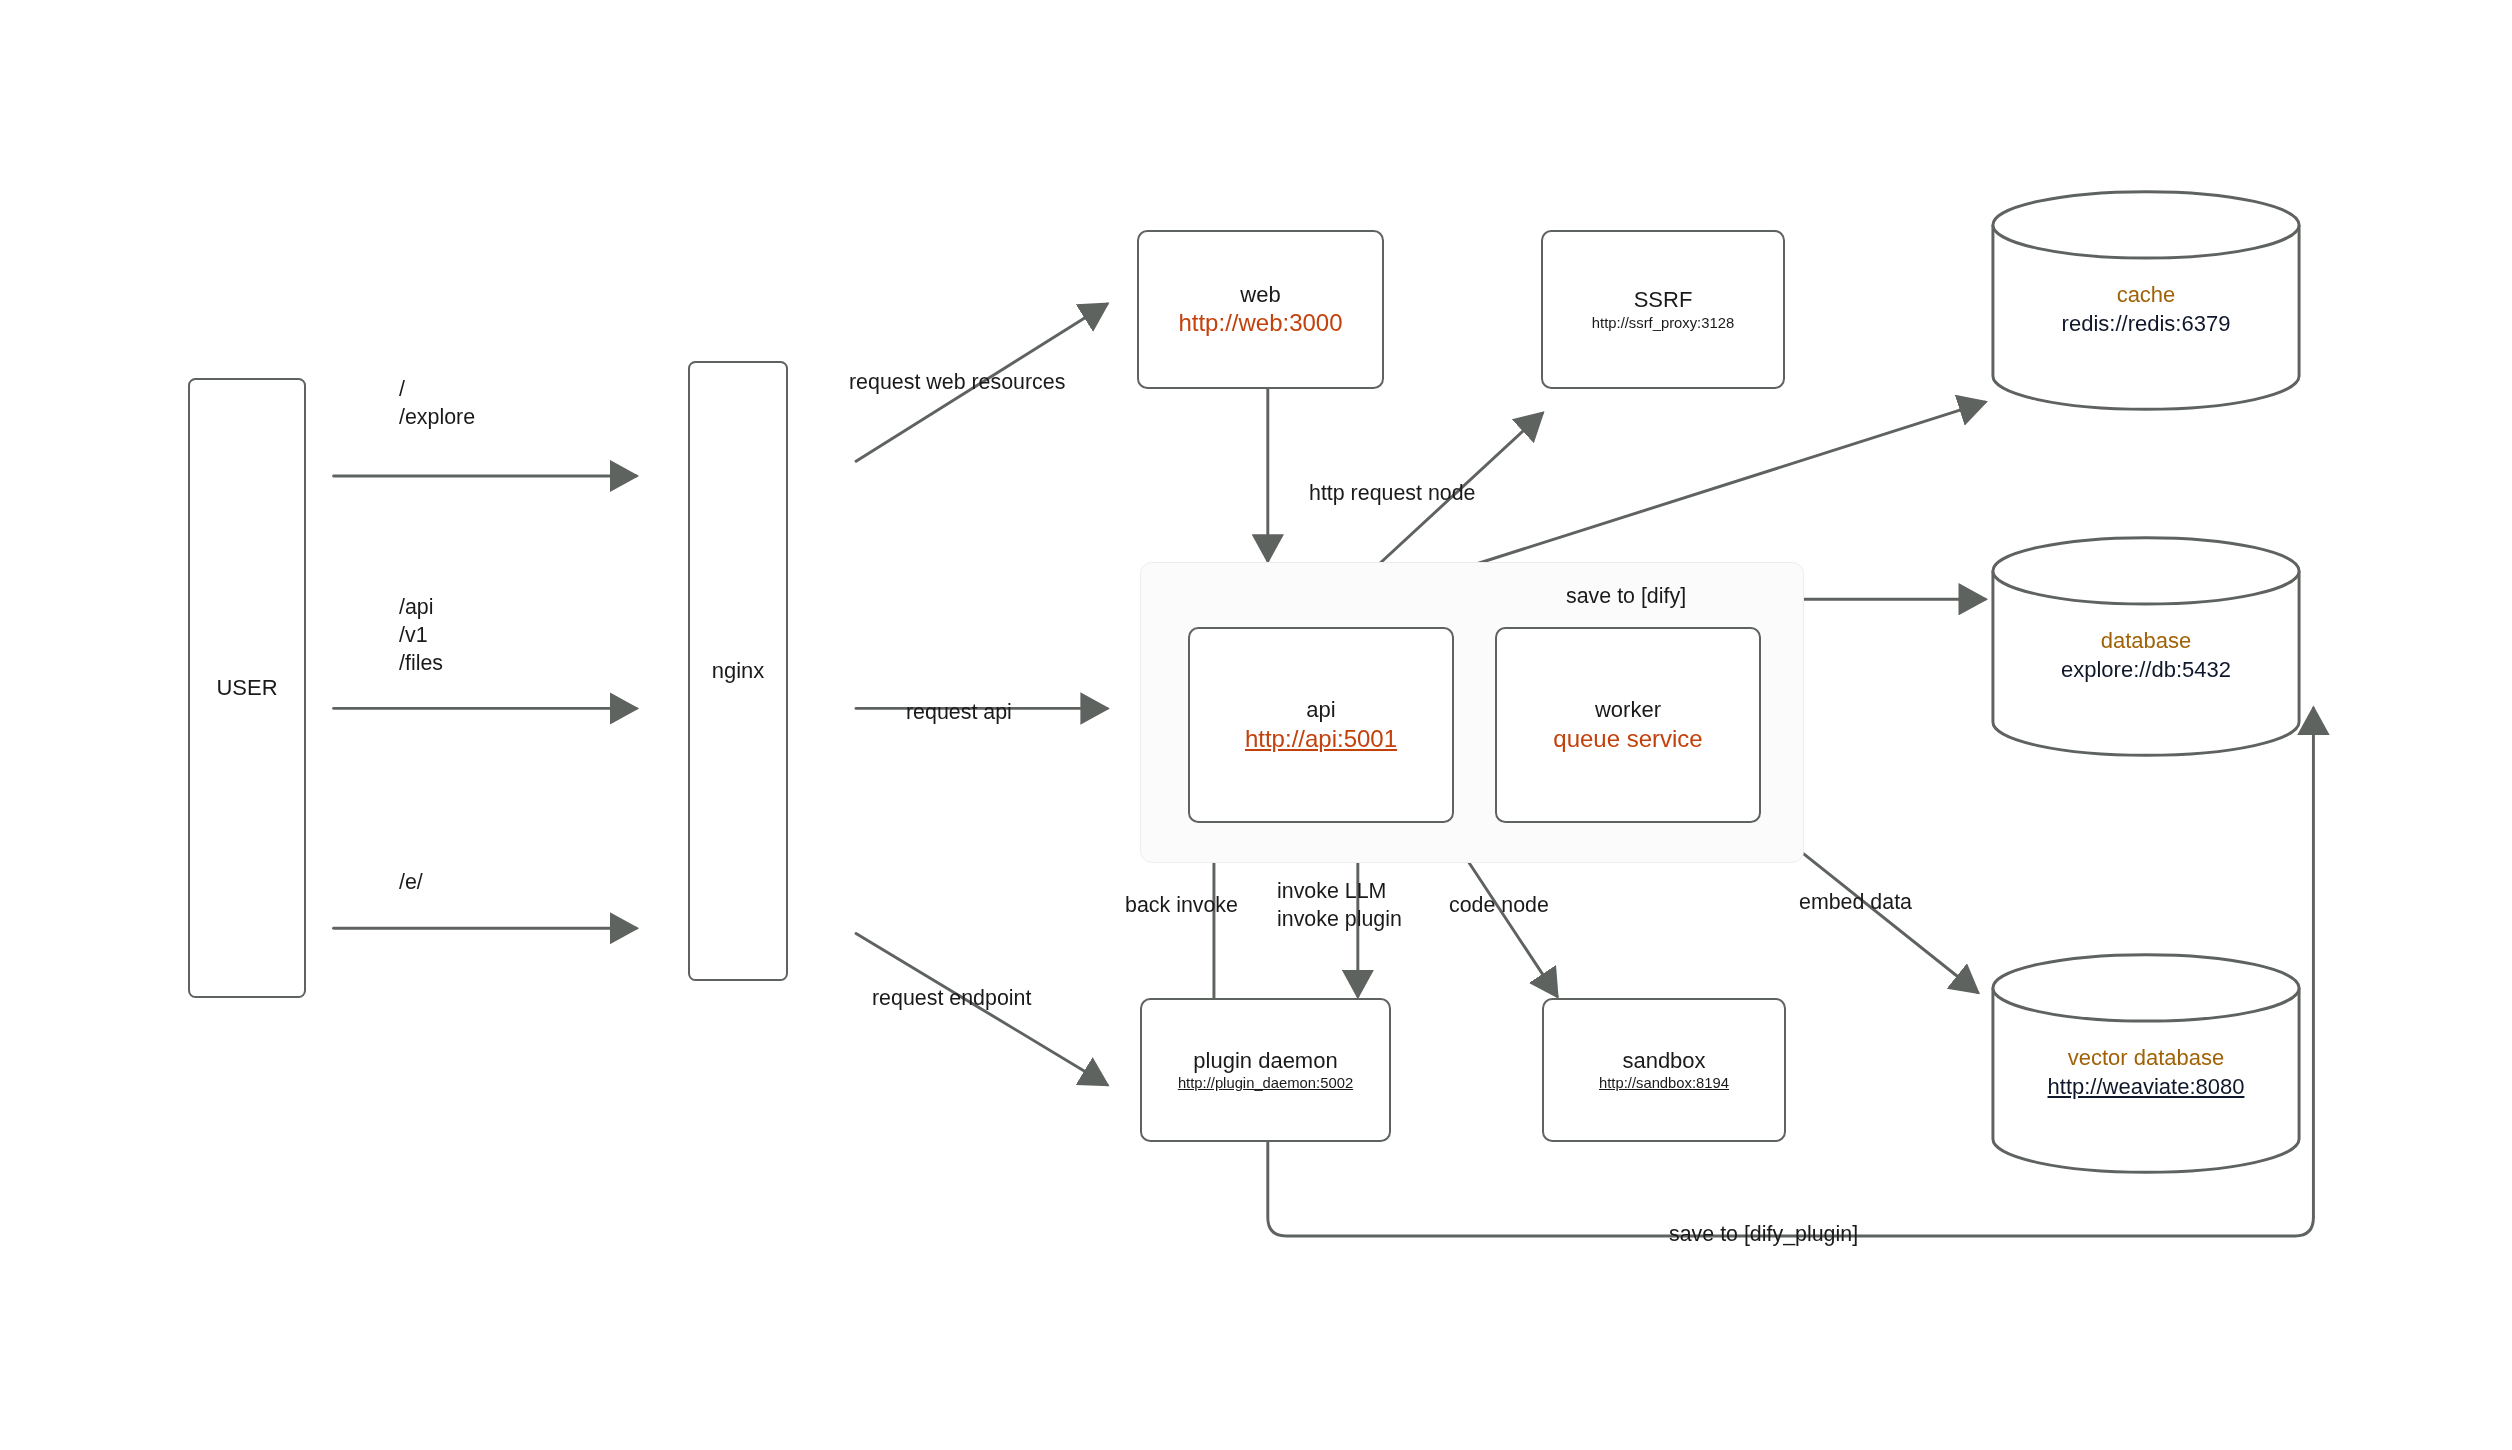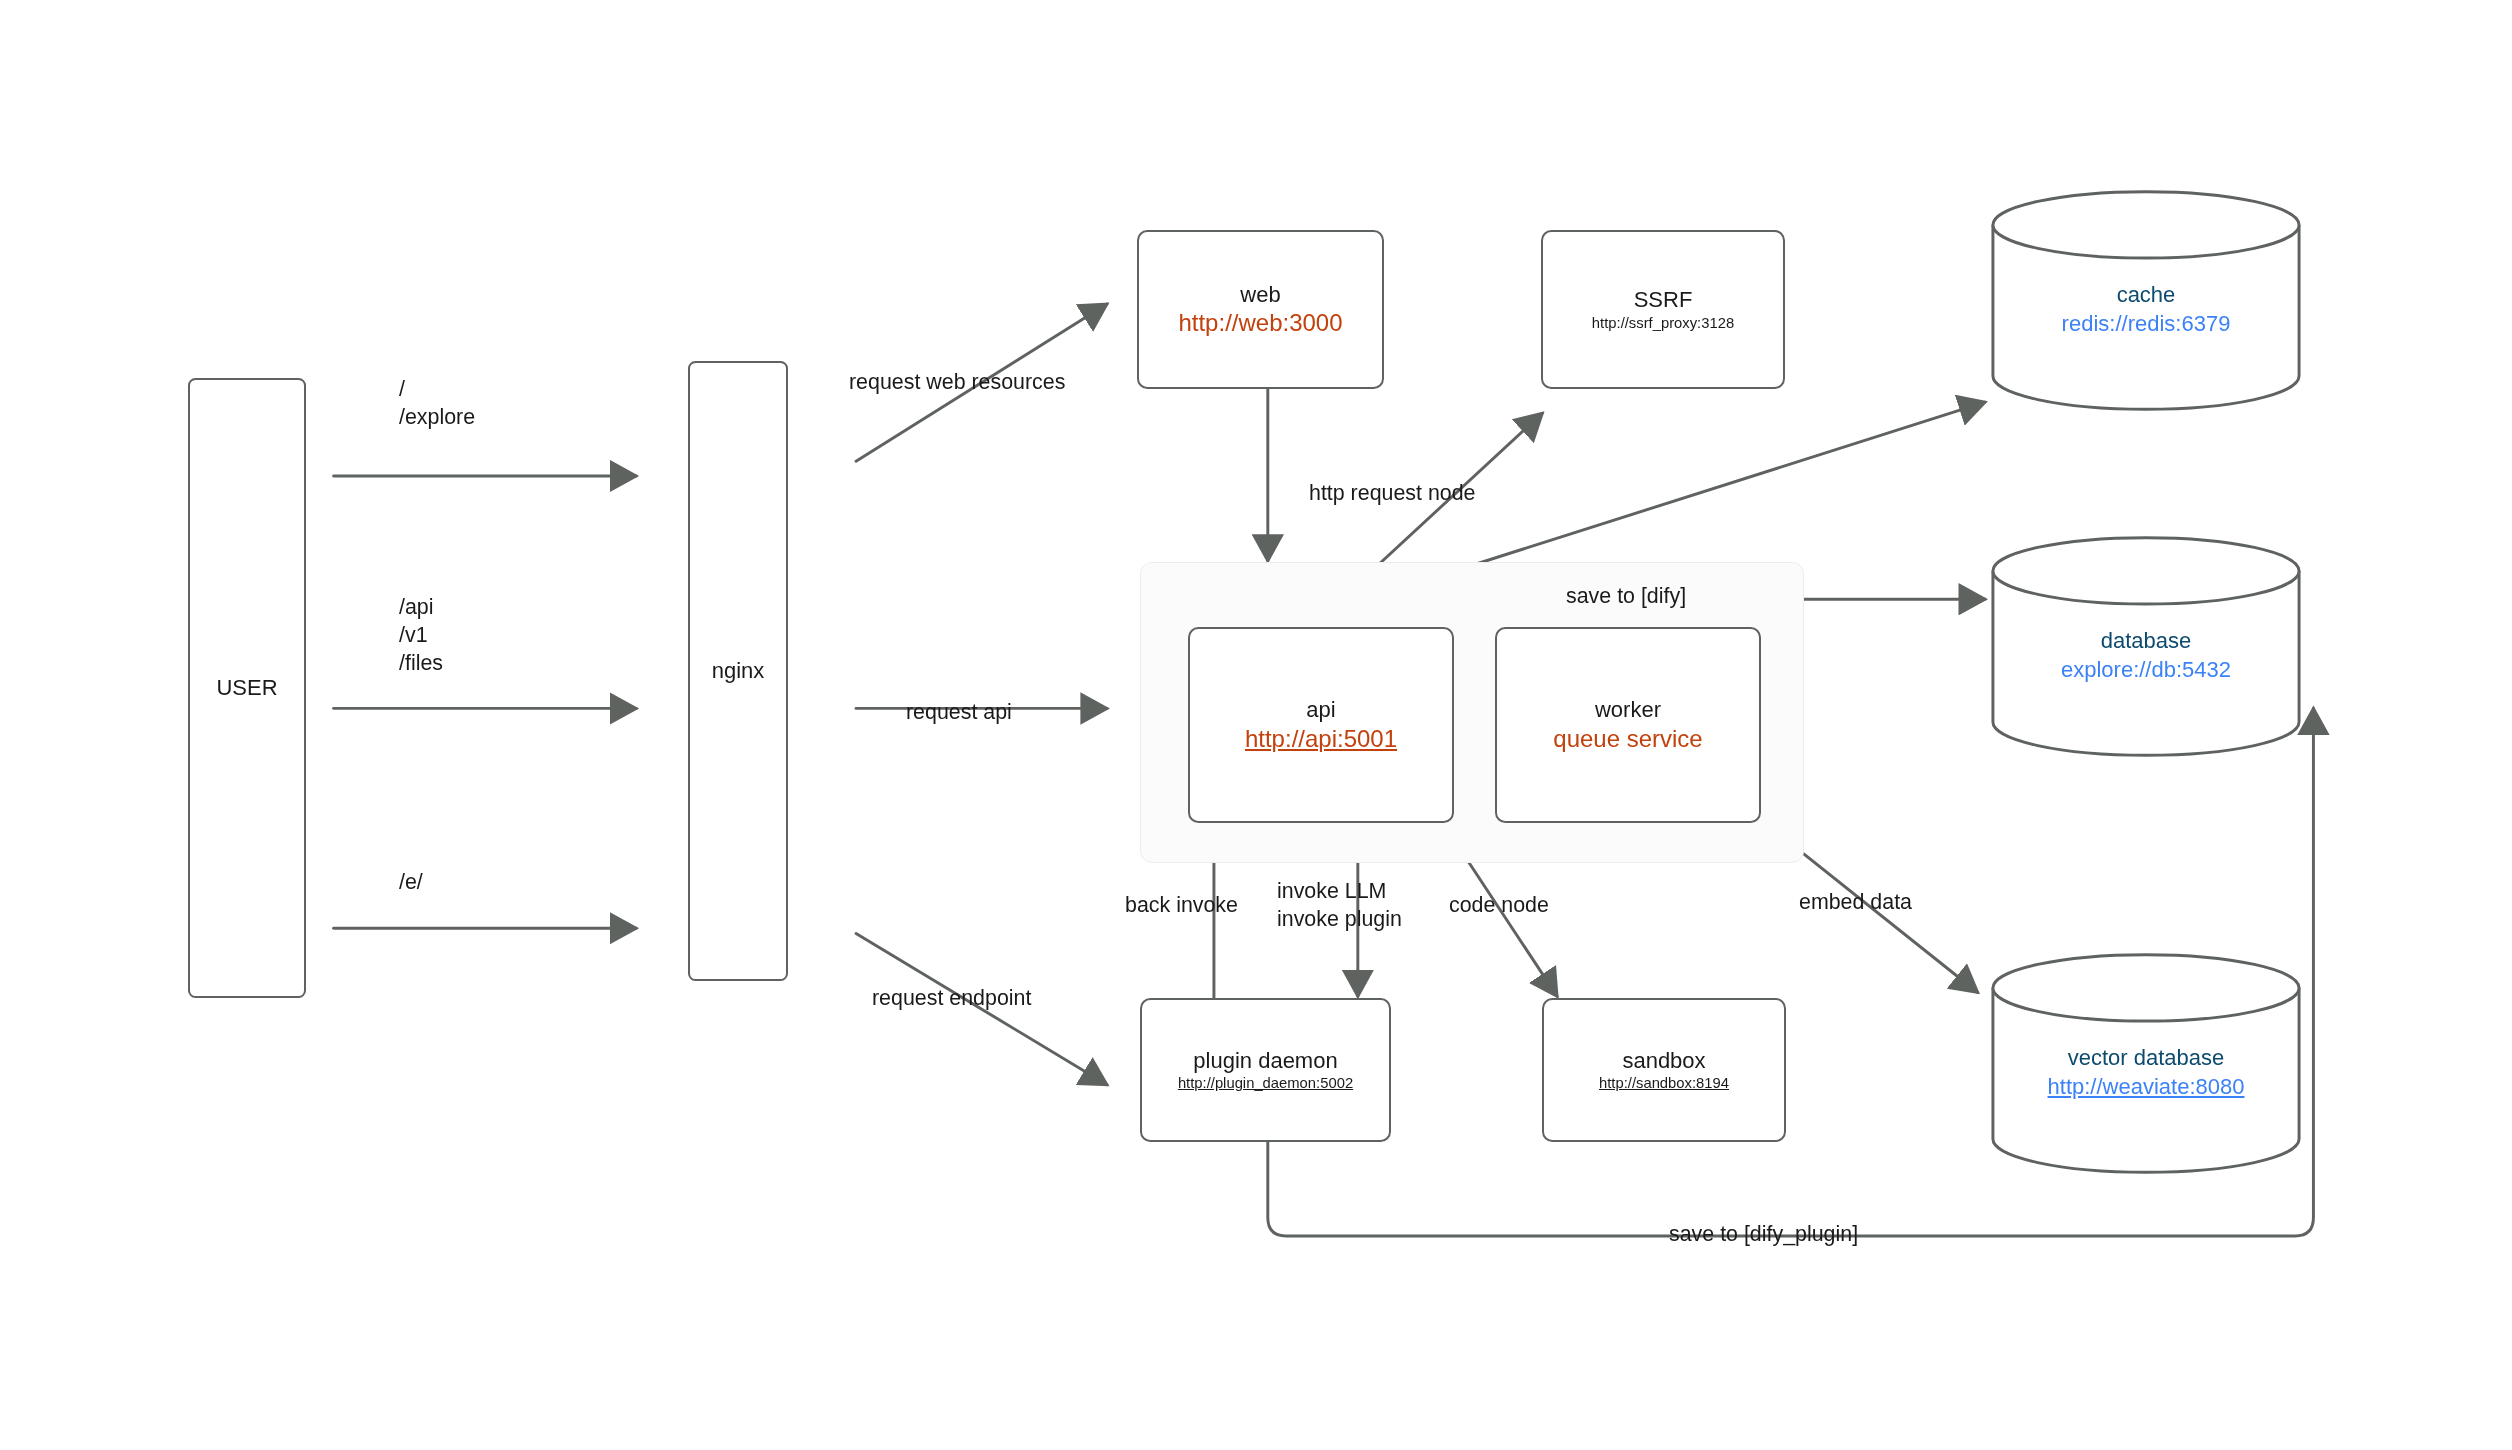--- a/index.html
+++ b/index.html
@@ -79,26 +79,26 @@
     text-align: center;
   }
   .cylinder .cyl-text {
     position: relative;
     z-index: 2;
     padding-top: 19px;
   }
   .cylinder .title {
     font-size: 22px;
     line-height: 1.3;
-    color: #0c4a6e;
+    color: #a16207;
   }
   .cylinder .sub {
     font-size: 22px;
     line-height: 1.3;
-    color: #3b82f6;
+    color: #0f172a;
   }
   .cylinder .underline { text-decoration: underline; }
   .cyl-svg {
     position: absolute;
     left: 0;
     top: 0;
   }
   .group-box {
     position: absolute;
     box-sizing: border-box;

